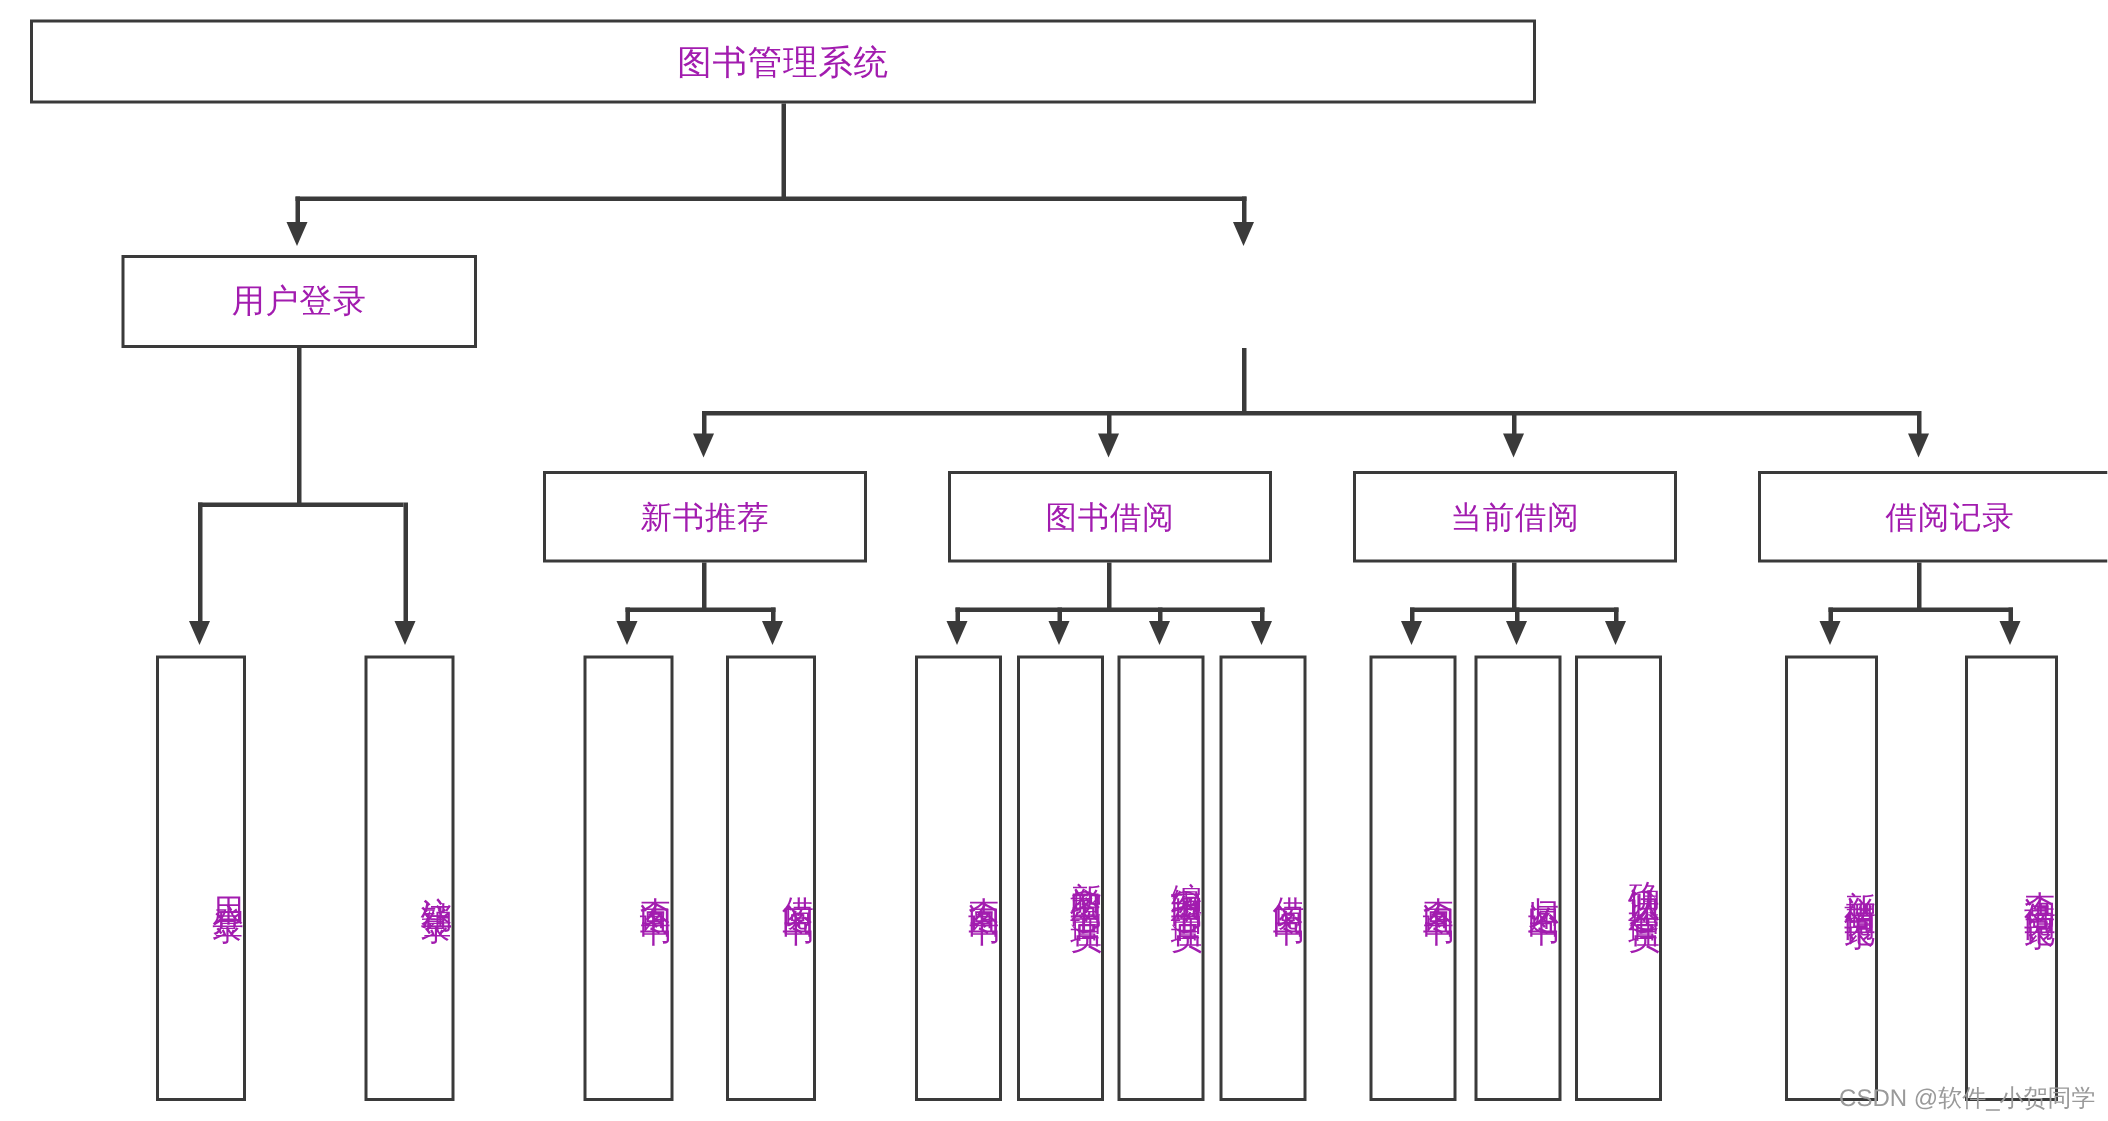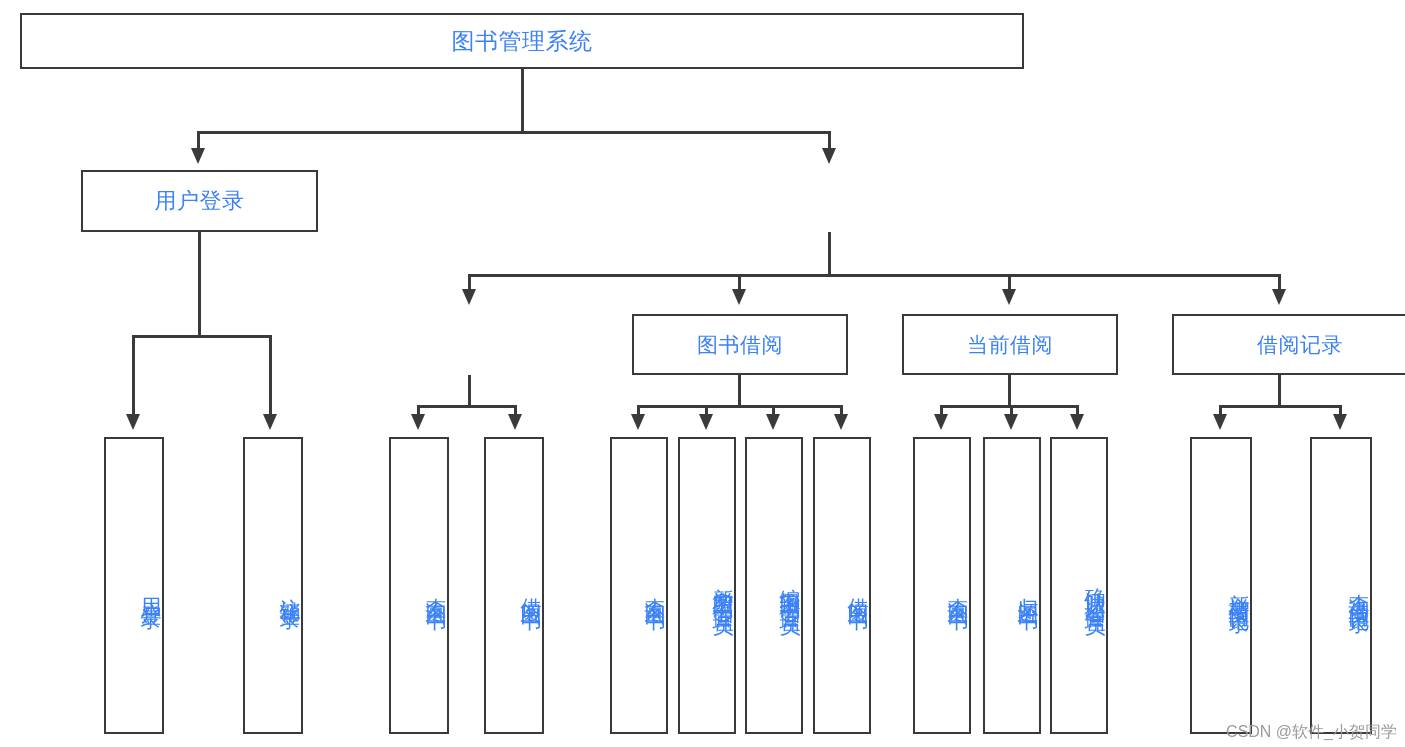--- a/index.html
+++ b/index.html
@@ -19,21 +19,21 @@
   }
 
   .node {
     position: absolute;
     box-sizing: border-box;
     border: 2.5px solid #3a3a3a;
     background: #ffffff;
     display: flex;
     align-items: center;
     justify-content: center;
-    color: #3b82f6;
+    color: #a21caf;
     letter-spacing: 0.5px;
   }
   .node.root {
     font-size: 23px;
   }
   .node.lvl2 {
     font-size: 22px;
   }
   .node.lvl3 {
     font-size: 21px;
@@ -114,20 +114,23 @@
   <div class="edge h" style="left:468px; top:274px; width:812px; height:3px;"></div>
   <div class="edge v" style="left:468px; top:274px; width:3px; height:18px;"></div>
   <div class="arrow" style="left:462px; top:289px;"></div>
   <div class="edge v" style="left:738px; top:274px; width:3px; height:18px;"></div>
   <div class="arrow" style="left:732px; top:289px;"></div>
   <div class="edge v" style="left:1008px; top:274px; width:3px; height:18px;"></div>
   <div class="arrow" style="left:1002px; top:289px;"></div>
   <div class="edge v" style="left:1278px; top:274px; width:3px; height:18px;"></div>
   <div class="arrow" style="left:1272px; top:289px;"></div>
 
+  <div class="node lvl3" style="left:362px; top:314px; width:216px; height:61px;">
+    <span class="lbl">新书推荐</span>
+  </div>
   <div class="node lvl3" style="left:632px; top:314px; width:216px; height:61px;">
     <span class="lbl">图书借阅</span>
   </div>
   <div class="node lvl3" style="left:902px; top:314px; width:216px; height:61px;">
     <span class="lbl">当前借阅</span>
   </div>
   <div class="node lvl3" style="left:1172px; top:314px; width:256px; height:61px;">
     <span class="lbl">借阅记录</span>
   </div>
 

